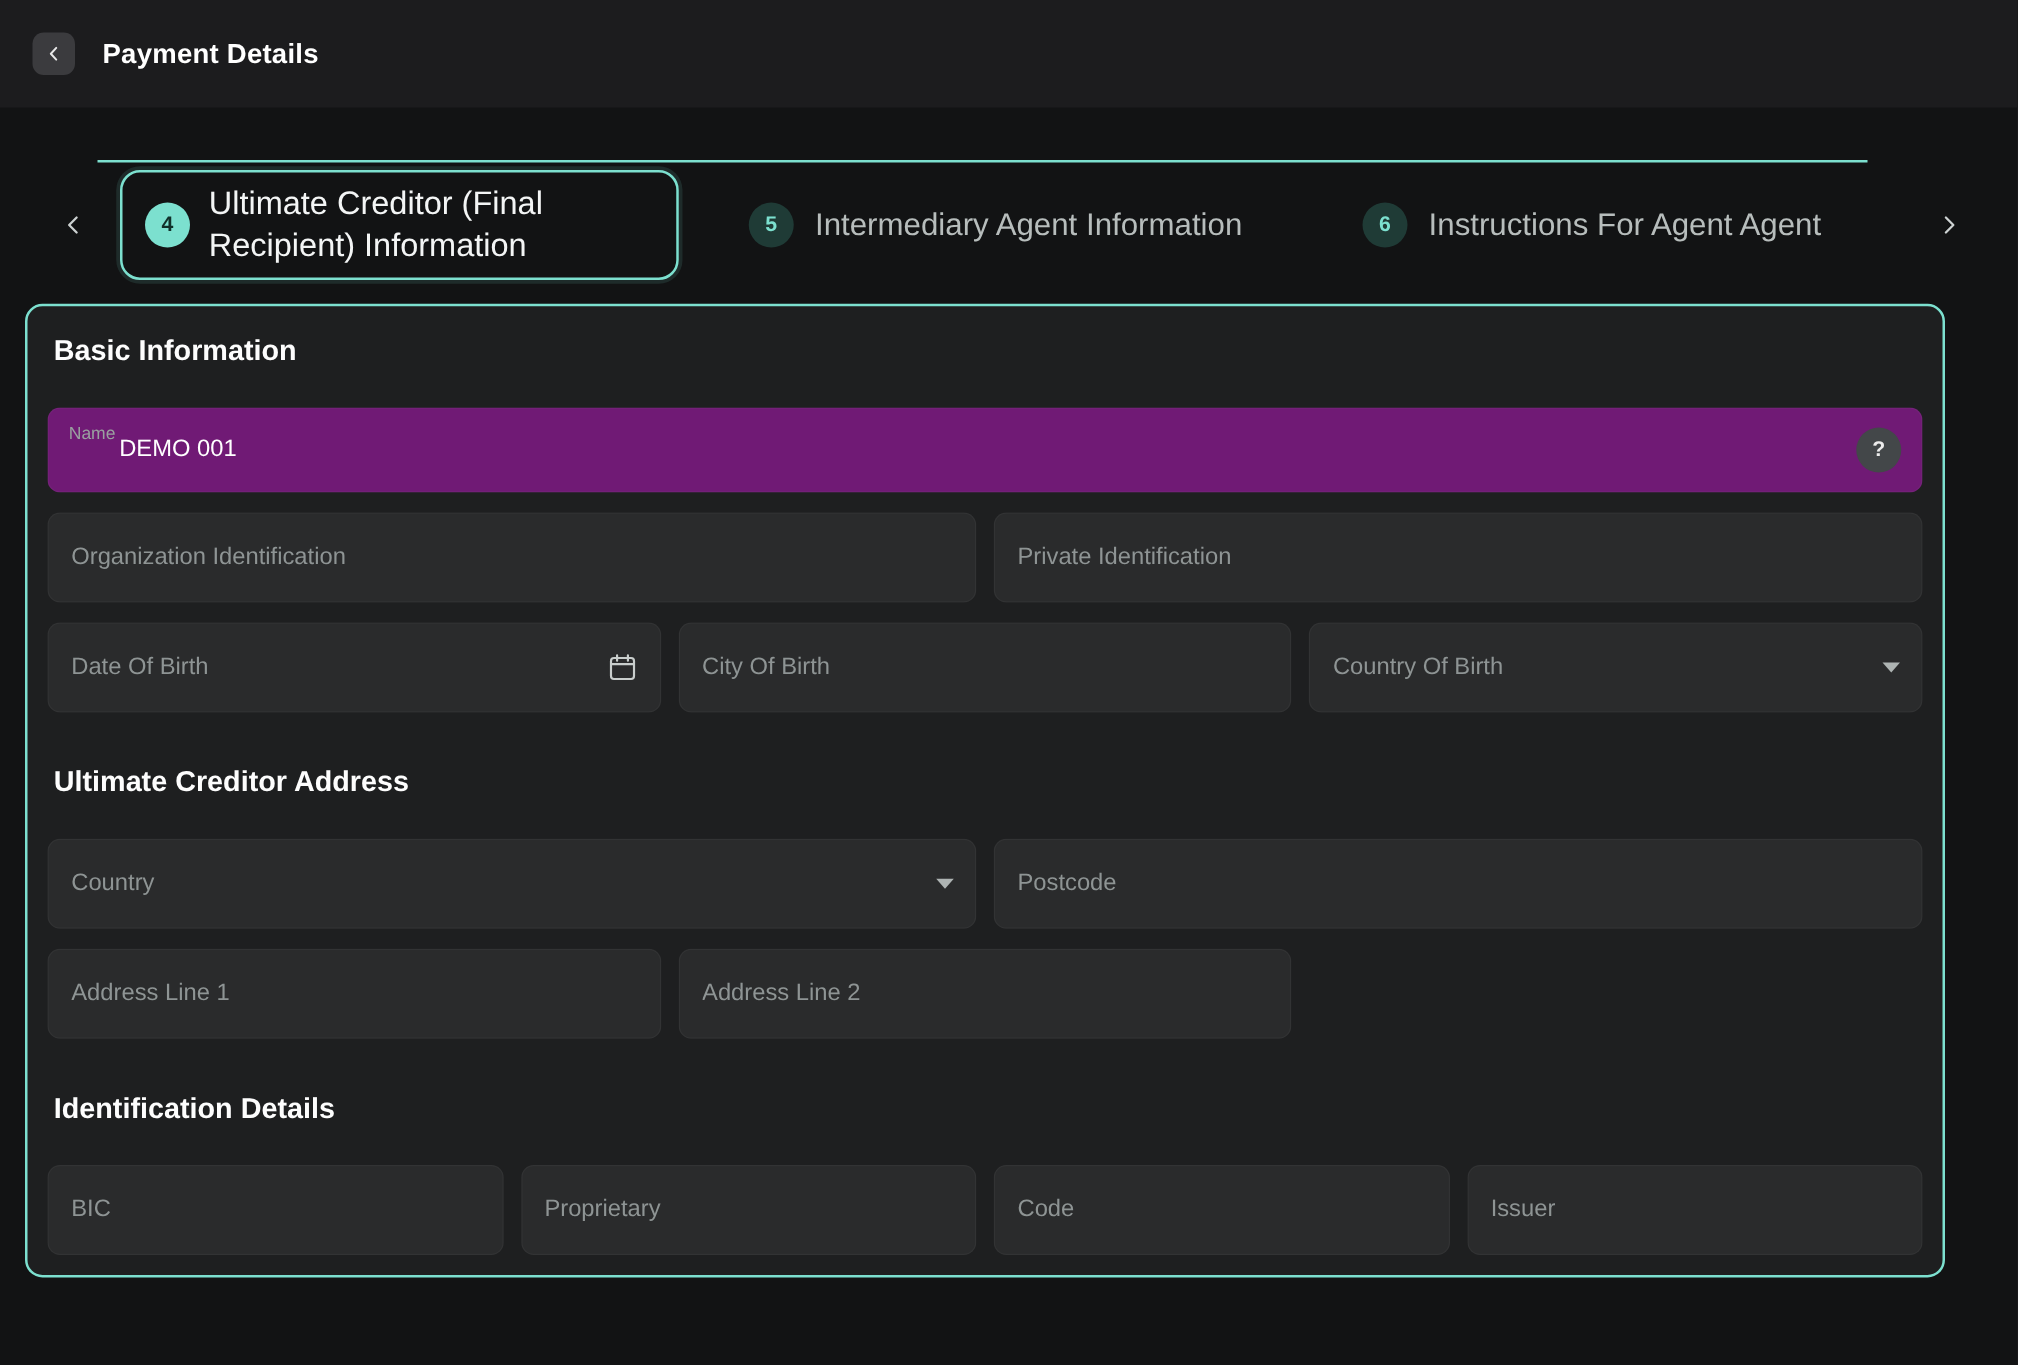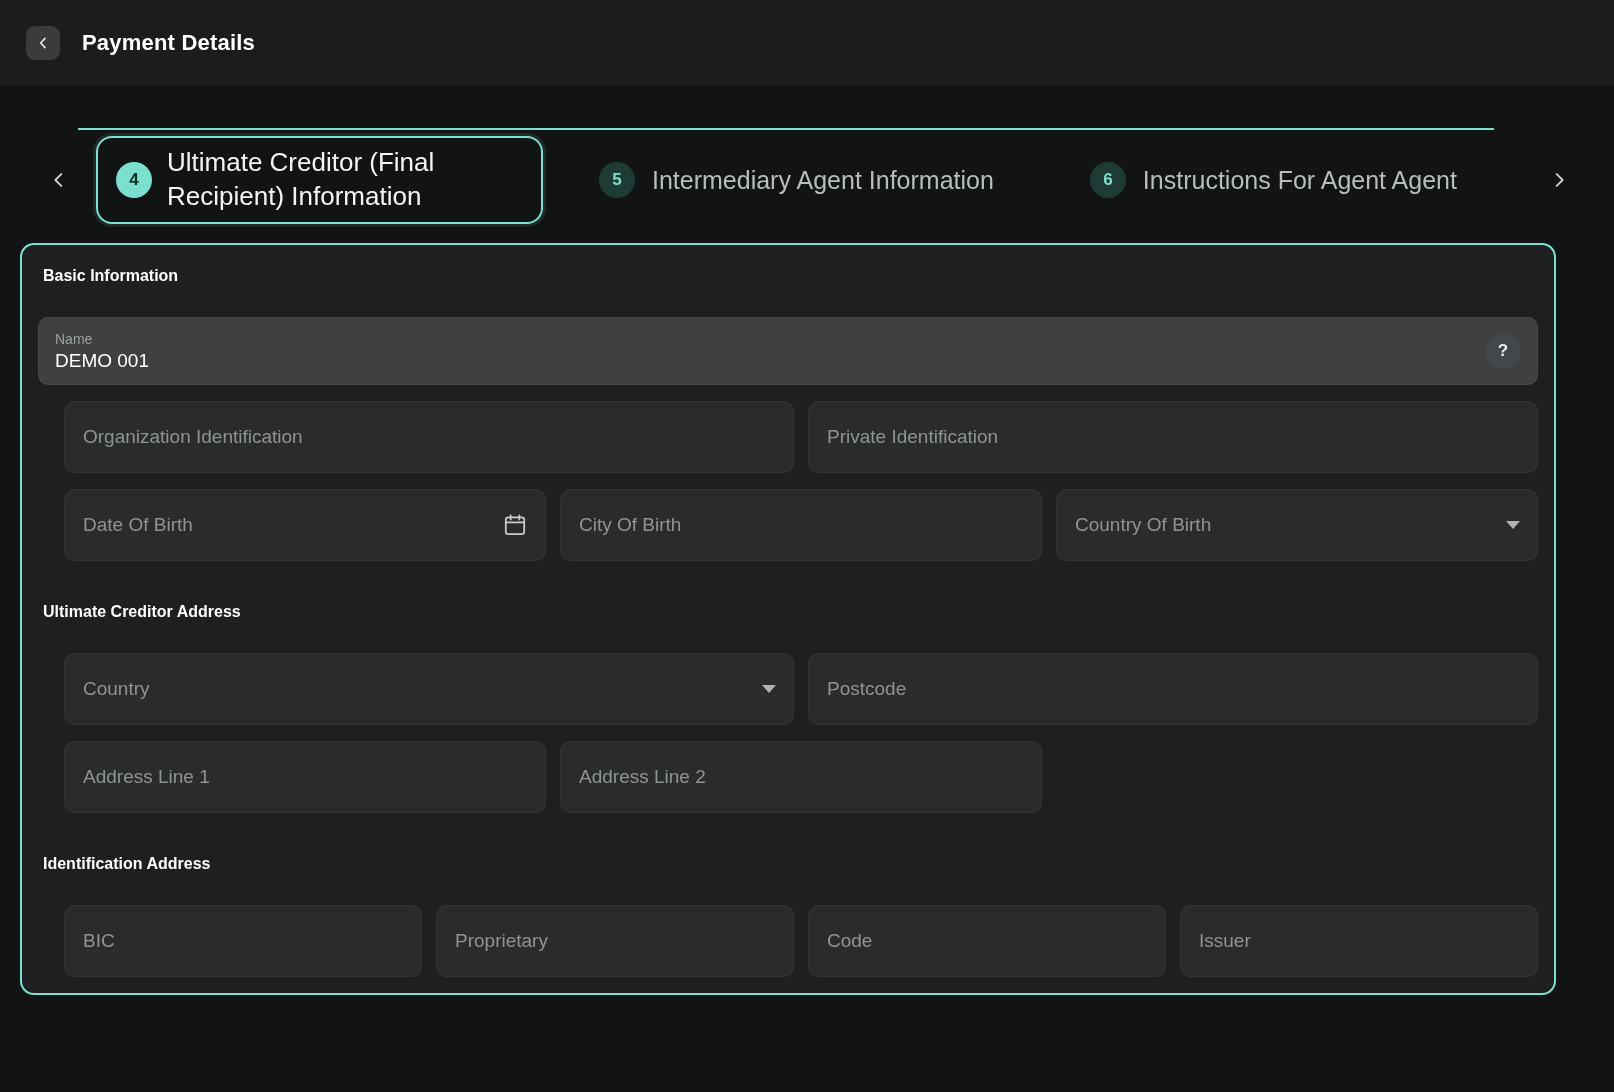--- a/index.html
+++ b/index.html
@@ -78,49 +78,49 @@
 
   
   .panel {
     margin:25px 58px 0 20px;
     background:#1E1F20;
     border:2px solid #7CE0CF;
     border-radius:14px;
     padding:12px 16px 16px;
   }
   .section-title {
-    font-size:16px; font-weight:700; color:#FDFDFD;
+    font-size:23px; font-weight:700; color:#FDFDFD;
     margin:42px 5px 32px;
   }
   .section-title.first { margin-top:10px; }
 
-  .row { display:grid; gap:14px; margin-top:16px;margin-left:26px; }
+  .row { display:grid; gap:14px; margin-top:16px; }
   .cols-2 { grid-template-columns:1fr 1fr; }
   .cols-3 { grid-template-columns:1fr 1fr 1fr; }
   .cols-4 { grid-template-columns:1fr 1fr 1fr 1fr; }
 
   .text-input {
     width:100%; height:72px;
     background:#2A2B2C;
     border:1px solid rgba(255,255,255,0.04);
     border-radius:10px;
     padding:0 18px;
     font-size:19px; color:#ECECEC;
     outline:none;
   }
   .text-input::placeholder { color:#8E9494; }
 
   .name-field {
     position:relative;
-    background:#404040;
+    background:#701a75;
     border:1px solid rgba(255,255,255,0.04);
     border-radius:10px;
     height:68px;
     padding:11px 72px 11px 16px;
-    display:flex; flex-direction:column; justify-content:center; gap:3px;
+    display:flex; flex-direction:row; justify-content:center; gap:3px;
     margin-top:0;
   }
   .name-label { font-size:14px; color:#9AA0A0; }
   .name-value {
     background:transparent; border:none; outline:none;
     font-size:19px; color:#FFFFFF; width:100%; padding:0;
   }
   .help-btn {
     position:absolute; right:16px; top:50%; transform:translateY(-50%);
     width:36px; height:36px; border-radius:50%;
@@ -241,21 +241,21 @@
         </span>
     </div>
     <input class="text-input" placeholder="Postcode" style="">
   </div>
 
   <div class="row cols-3">
     <input class="text-input" placeholder="Address Line 1" style="">
     <input class="text-input" placeholder="Address Line 2" style="">
   </div>
 
-  <h2 class="section-title">Identification Address</h2>
+  <h2 class="section-title">Identification Details</h2>
 
   <div class="row cols-4">
     <input class="text-input" placeholder="BIC" style="">
     <input class="text-input" placeholder="Proprietary" style="">
     <input class="text-input" placeholder="Code" style="">
     <input class="text-input" placeholder="Issuer" style="">
   </div>
 
 </main>
 

